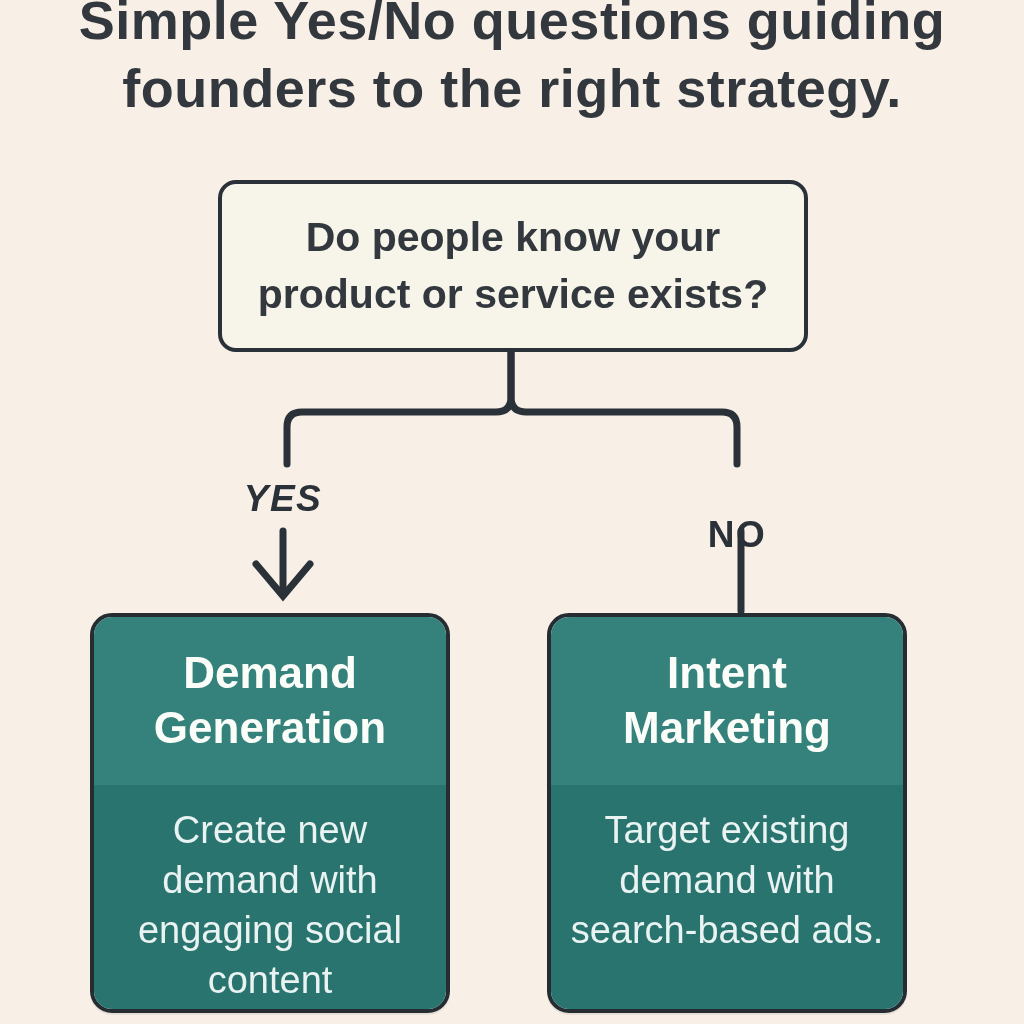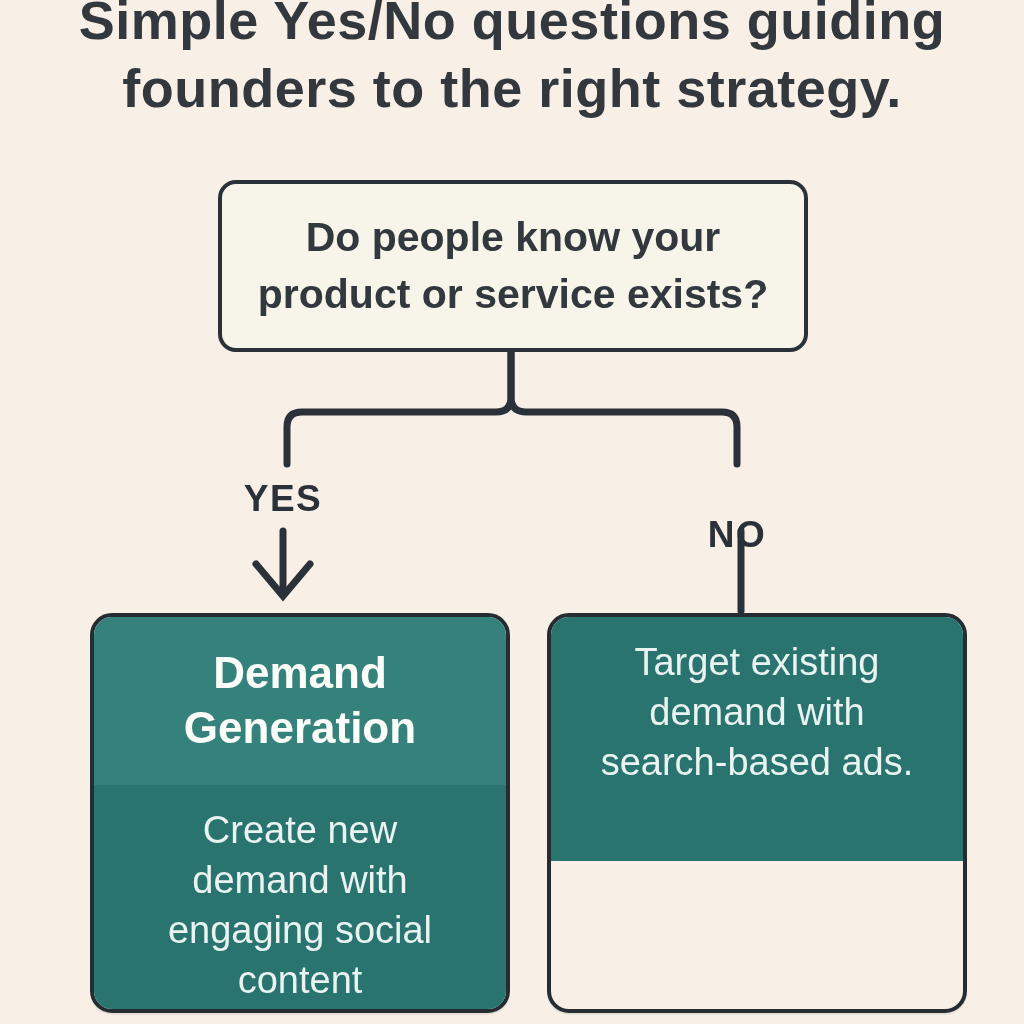--- a/index.html
+++ b/index.html
@@ -60,26 +60,26 @@
   }
   .branch-label {
     position: absolute;
     top: 478px;
     transform: translateX(-50%);
     font-size: 37px;
     font-weight: 700;
     letter-spacing: 1.5px;
     color: var(--line-color, #2a3138);
   }
-  .branch-label.yes { left: 283px; }
+  .branch-label.yes { left: 283px; font-style: italic; }
   .branch-label.no  { left: 737px; margin-top: 36px; }
   .outcome {
     position: absolute;
     top: 613px;
-    width: 420px;
+    width: 360px;
     height: 400px;
     box-sizing: border-box;
     border: 4px solid var(--box-border, #252d33);
     border-radius: 22px;
     overflow: hidden;
     box-shadow: 0 2px 0 rgba(0,0,0,0.07);
   }
   .outcome.left  { left: 90px; }
   .outcome.right { left: 547px; }
   .outcome-header {
@@ -136,18 +136,20 @@
   <div class="outcome left">
     <div class="outcome-header">Demand
 Generation</div>
     <div class="outcome-body">Create new
 demand with
 engaging social
 content</div>
   </div>
 
   <div class="outcome right">
+    <div class="outcome-header">Intent
+Marketing</div>
     <div class="outcome-body">Target existing
 demand with
 search-based ads.</div>
   </div>
 
 </div>
 
 </body></html>

